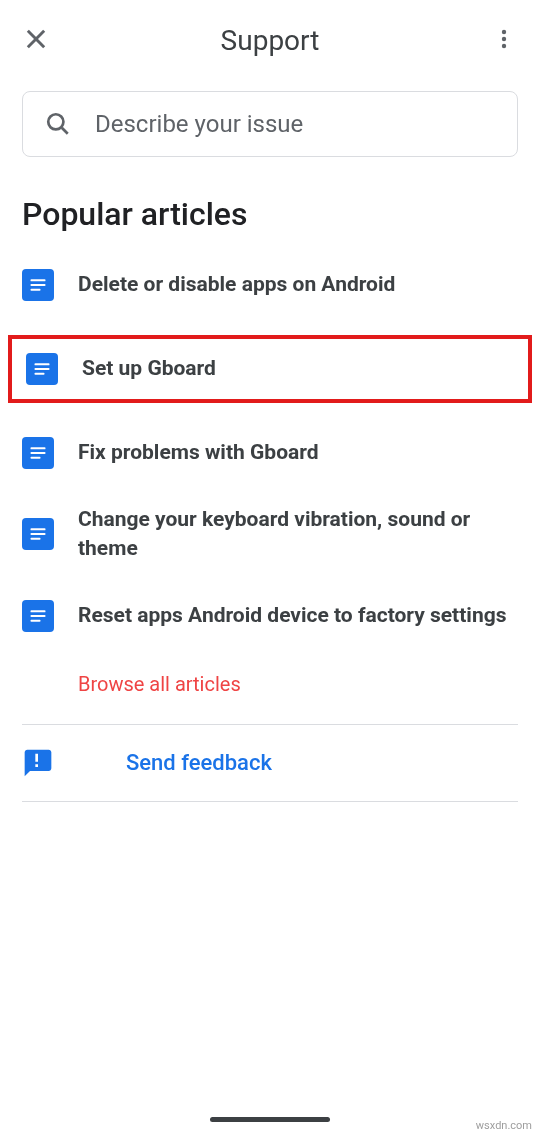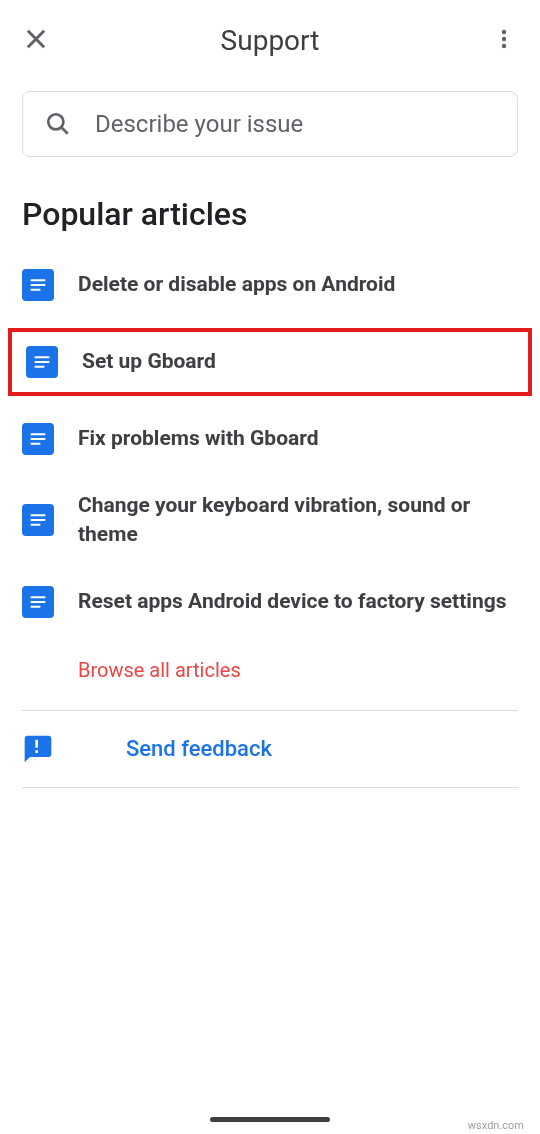--- a/index.html
+++ b/index.html
@@ -90,21 +90,21 @@
     }
     .article-item {
       display: flex;
       align-items: center;
       padding: 18px 22px;
       cursor: pointer;
       min-height: 66px;
     }
     .article-item.highlighted {
       border: 4px solid #e21b1b;
-      margin: 9px 8px;
+      margin: 16px 8px;
       padding: 14px 14px;
     }
     .article-icon {
       width: 32px;
       height: 32px;
       background: #1a73e8;
       border-radius: 4px;
       display: flex;
       align-items: center;
       justify-content: center;
@@ -165,21 +165,21 @@
       left: 50%;
       transform: translateX(-50%);
       width: 120px;
       height: 5px;
       background: #3c4043;
       border-radius: 3px;
     }
     .watermark {
       position: absolute;
       bottom: 2px;
-      right: 16px;
+      right: 8px;
       font-size: 11px;
       color: #9e9e9e;
     }
   </style>
 </head>
 <body>
 
 <div class="header">
   <div class="close-btn">
     <span>

